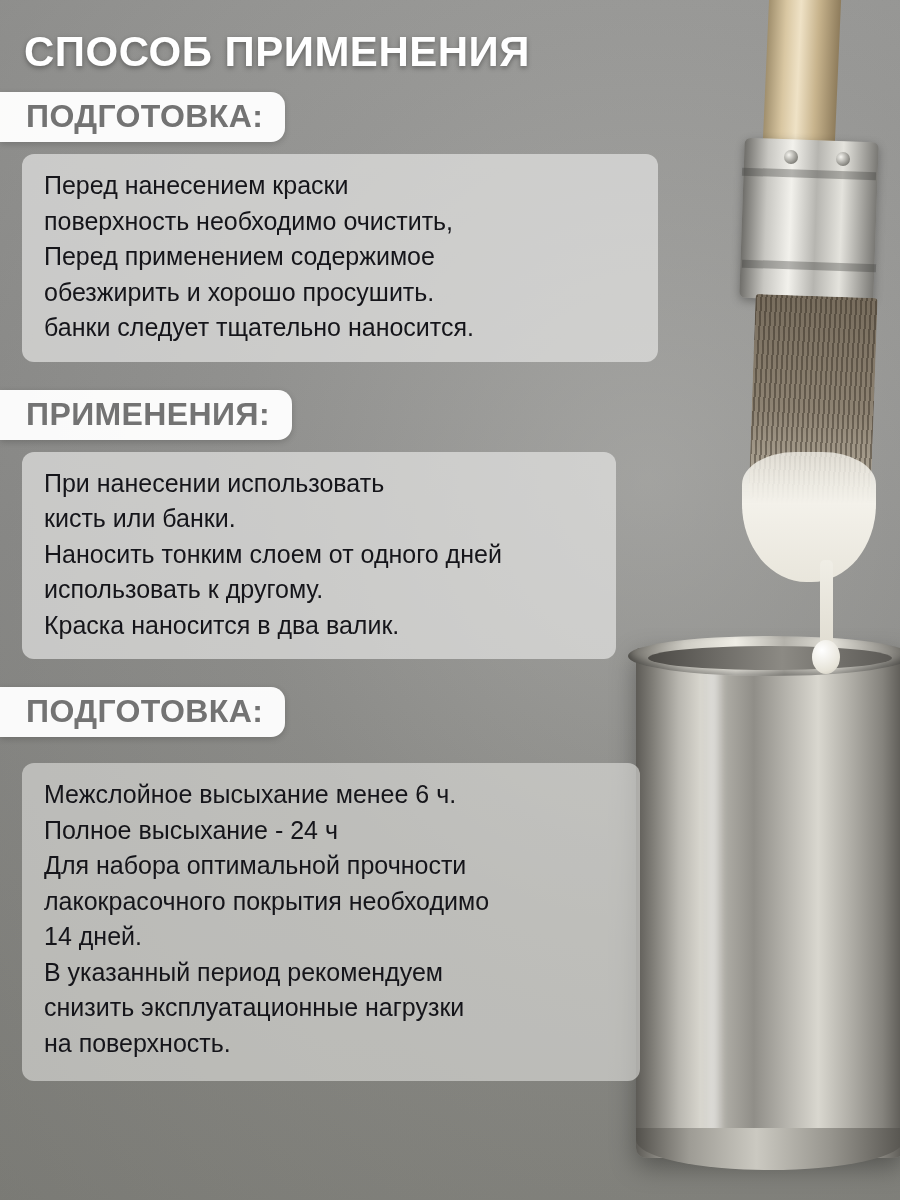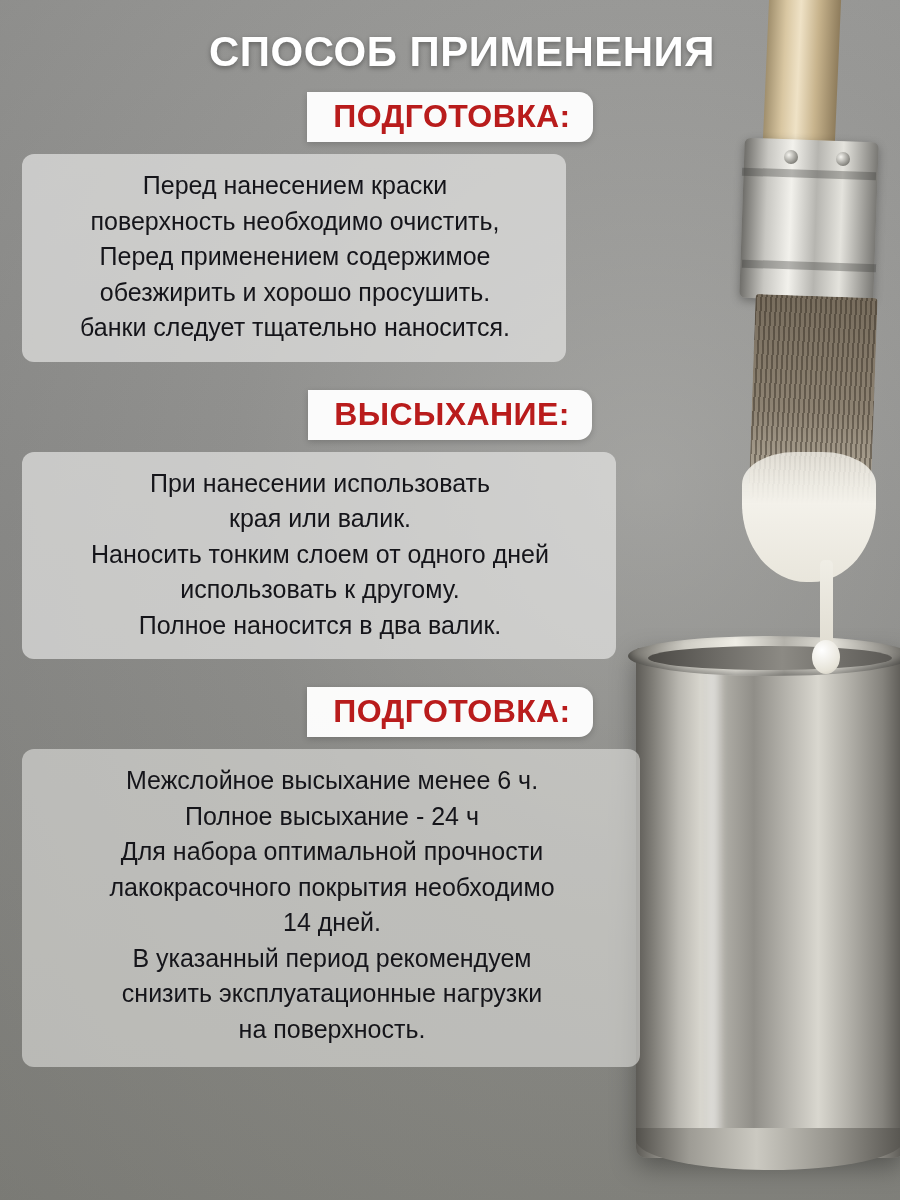--- a/index.html
+++ b/index.html
@@ -168,42 +168,41 @@
     height: 34px;
     border-radius: 50%;
     background: radial-gradient(circle at 35% 30%, #ffffff, #e6e3d8 70%, #c9c6ba);
   }
 
   
   .content {
     position: relative;
     z-index: 2;
     padding: 16px 0 16px 0;
-    text-align: center;
   }
 
   .main-title {
     margin: 14px 0 8px 0;
     padding: 0 0 0 24px;
     color: #ffffff;
     font-size: 42px;
     font-weight: bold;
     letter-spacing: 0.5px;
     text-shadow: 0 2px 5px rgba(0,0,0,0.35);
     line-height: 1.05;
   }
 
   .section {
     margin-bottom: 4px;
   }
 
   .section-heading {
     display: inline-block;
     background: rgba(255,255,255,0.96);
-    color: #b91c1c;
+    color: #737373;
     font-size: 32px;
     font-weight: bold;
     padding: 6px 22px 7px 26px;
     border-radius: 0 14px 14px 0;
     margin: 10px 0 12px 0;
     box-shadow: 0 2px 6px rgba(0,0,0,0.18);
     letter-spacing: 0.4px;
   }
 
   .panel {
@@ -217,23 +216,23 @@
     font-size: 25px;
     line-height: 1.42;
   }
   .panel p {
     margin: 0;
   }
   .panel b {
     font-weight: normal;
   }
 
-  .sec-prep .panel { width: 544px; }
+  .sec-prep .panel { width: 636px; }
   .sec-apply .panel { width: 594px; }
-  .sec-dry .panel { width: 618px; background: rgba(222,222,220,0.62); padding-bottom: 20px; }
+  .sec-dry .panel { width: 618px; background: rgba(222,222,220,0.62); padding-bottom: 20px; margin-top: 14px; }
 </style>
 </head>
 <body>
 
 <div class="page">
 
   <div class="photo-layer">
     <div class="bg-vignette"></div>
 
     <div class="can"></div>
@@ -263,27 +262,27 @@
       <div class="panel">
           <p><span>Перед нанесением краски</span></p>
           <p><span>поверхность  необходимо </span><b>очистить,</b></p>
           <p><span>Перед применением содержимое</span></p>
           <p><b>обезжирить  и  хорошо  просушить.</b></p>
           <p><span>банки следует </span><b>тщательно наносится.</b></p>
         </div>
     </div>
 
     <div class="section sec-apply">
-      <div class="section-heading">ВЫСЫХАНИЕ:</div>
+      <div class="section-heading">ПРИМЕНЕНИЯ:</div>
       <div class="panel">
           <p><span>При нанесении использовать</span></p>
-          <p><b>края или валик.</b></p>
+          <p><b>кисть или банки.</b></p>
           <p><span>Наносить тонким слоем от одного дней</span></p>
           <p><span>использовать к другому.</span></p>
-          <p><span>Полное наносится в </span><b>два валик.</b></p>
+          <p><span>Краска наносится в </span><b>два валик.</b></p>
         </div>
     </div>
 
     <div class="section sec-dry">
       <div class="section-heading">ПОДГОТОВКА:</div>
       <div class="panel">
           <p><span>Межслойное высыхание менее 6 ч.</span></p>
           <p><span>Полное высыхание - 24 ч</span></p>
           <p><span>Для набора оптимальной прочности</span></p>
           <p><span>лакокрасочного покрытия необходимо</span></p>

